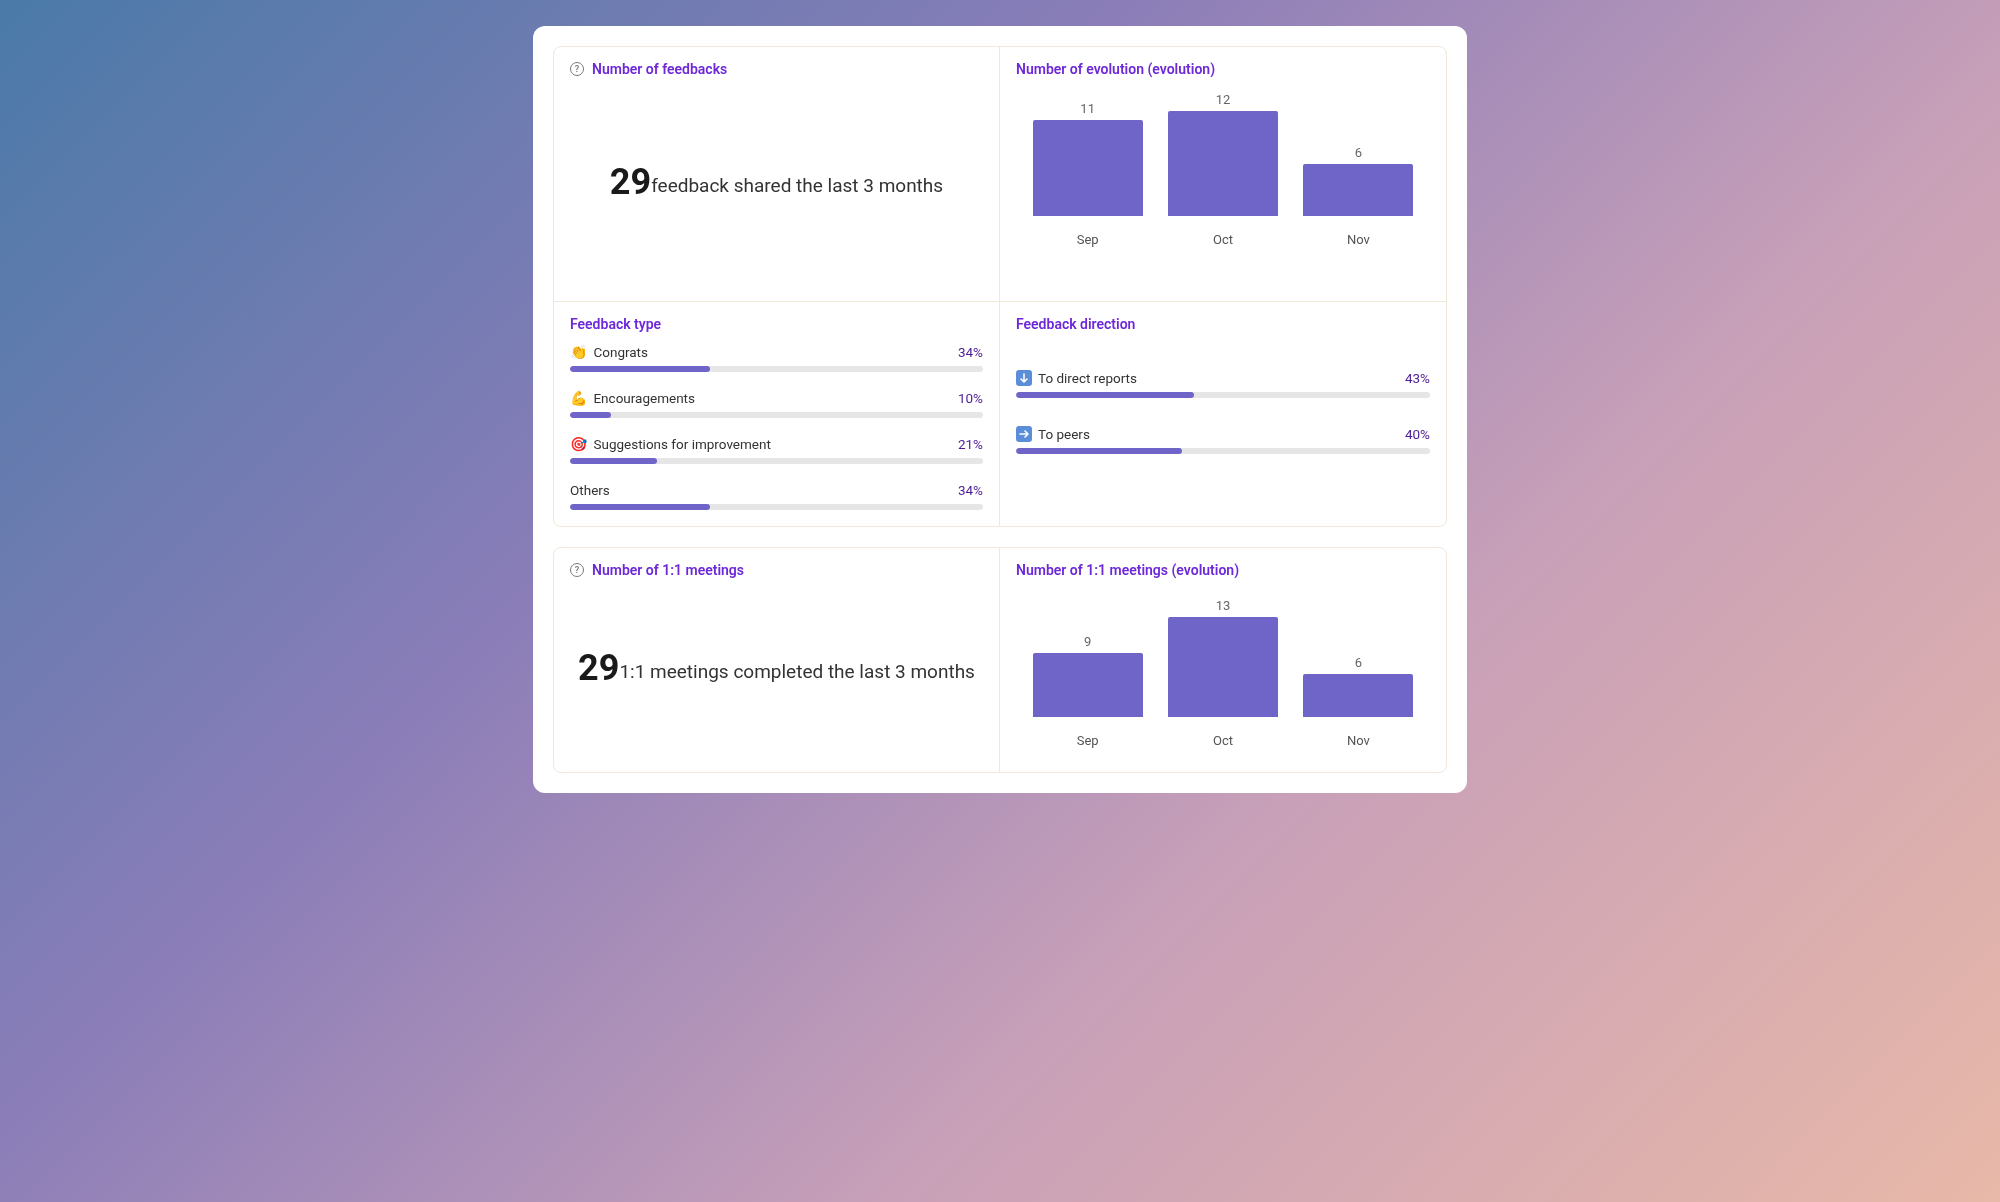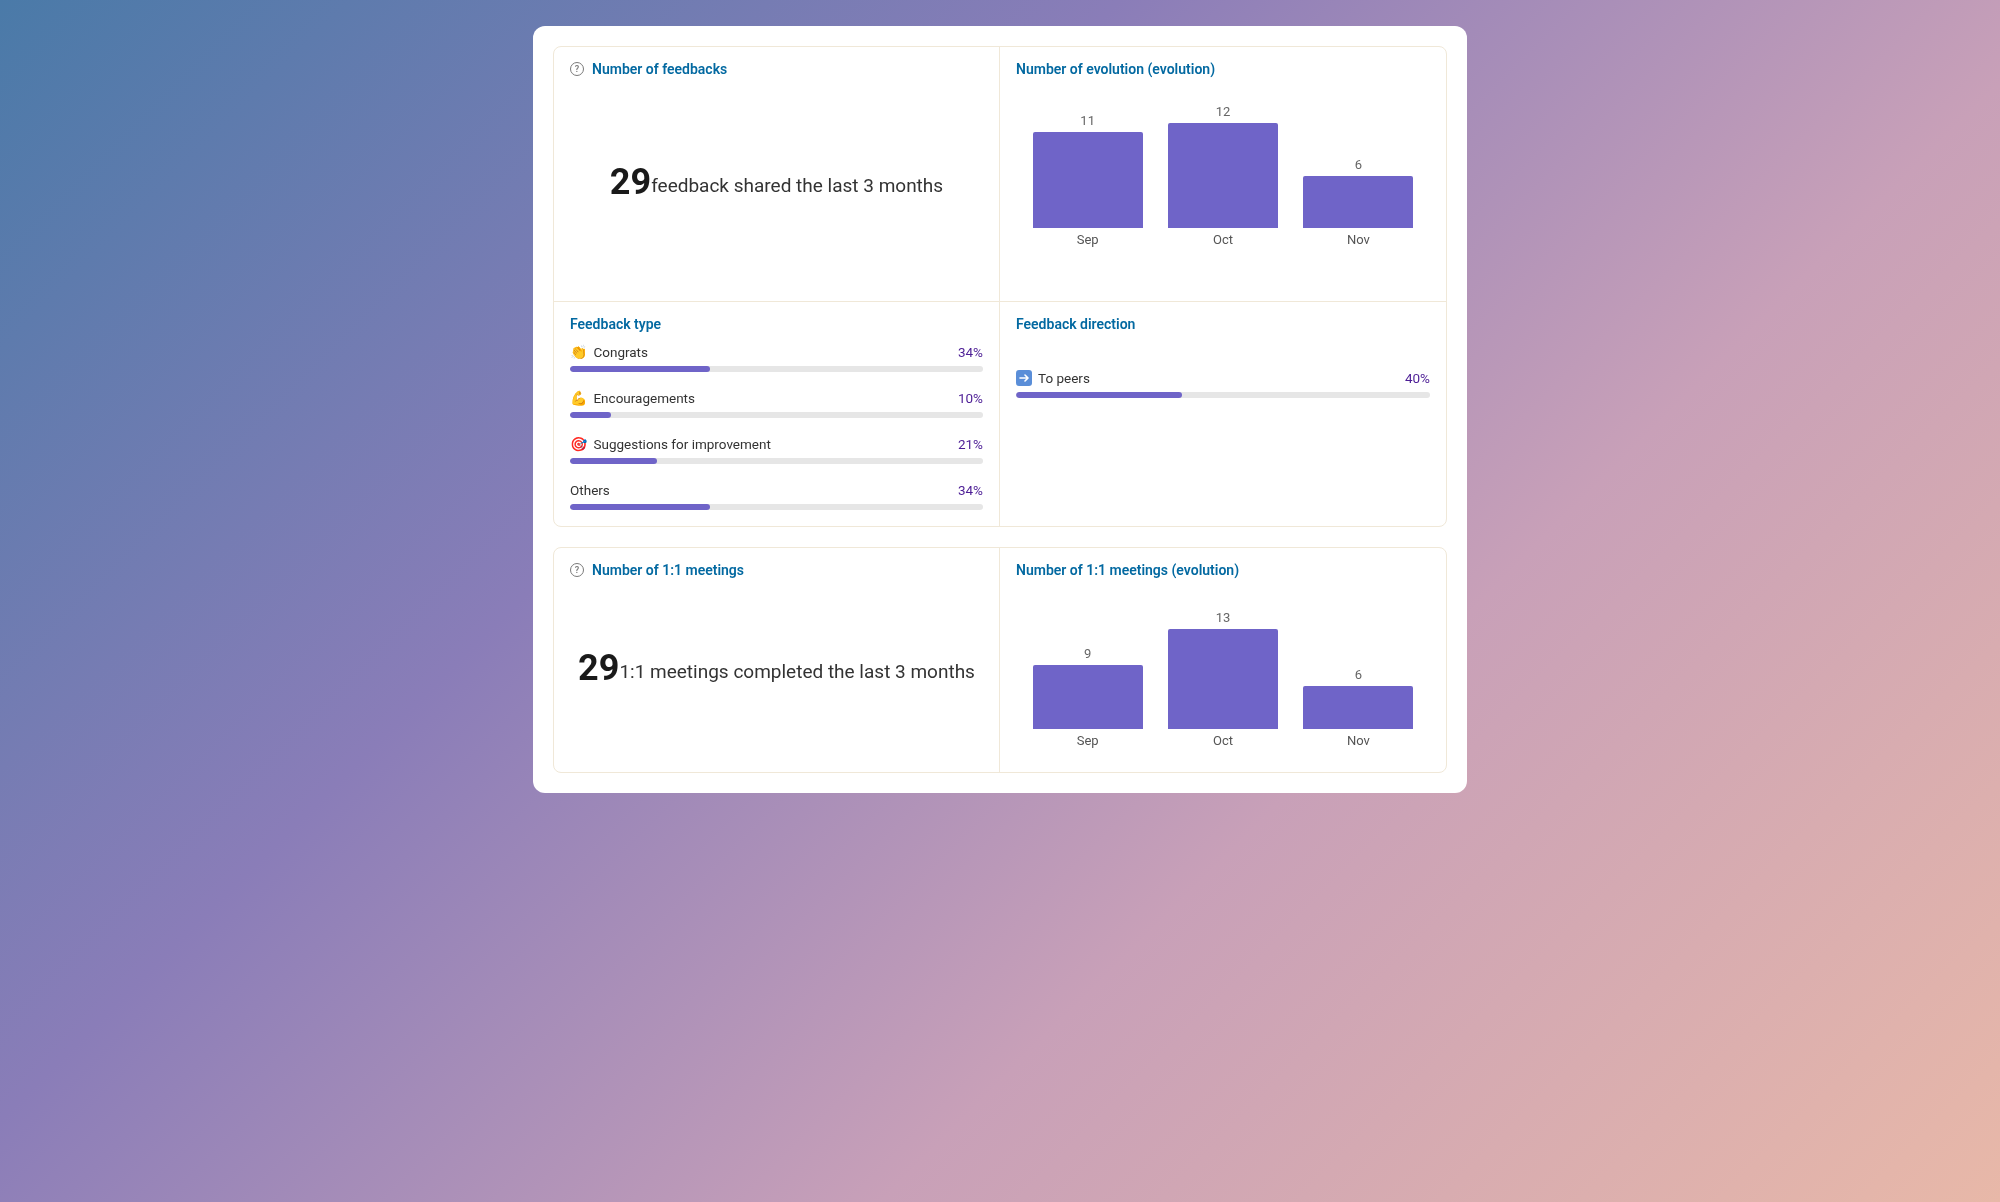--- a/index.html
+++ b/index.html
@@ -38,21 +38,21 @@
   .cell.last-row { border-bottom: none; }
   .cell-title-row {
     display: flex;
     align-items: center;
     gap: 8px;
     margin-bottom: 8px;
   }
   .cell-title {
     font-size: 14px;
     font-weight: 600;
-    color: #0369a1;
+    color: #6d28d9;
   }
   .help-icon {
     width: 14px;
     height: 14px;
     border: 1.4px solid #7a7a7a;
     border-radius: 50%;
     display: inline-flex;
     align-items: center;
     justify-content: center;
     font-size: 9px;
@@ -97,21 +97,21 @@
     margin-bottom: 4px;
   }
   .bar-rect {
     width: 110px;
     background: #6f64c8;
     border-radius: 2px 2px 0 0;
   }
   .bar-label {
     font-size: 13px;
     color: #555;
-    margin-top: 4px;
+    margin-top: 16px;
   }
   
   .prog-list {
     margin-top: 12px;
     display: flex;
     flex-direction: column;
     gap: 18px;
   }
   .prog-list.spaced { margin-top: 38px; gap: 28px; }
   .prog-row {
@@ -253,20 +253,36 @@
     </div>
 
     <div class="cell last-row">
       <div class="cell-title-row">
         <span class="cell-title">Feedback direction</span>
       </div>
       <div class="prog-list spaced" id="list-feedback-direction">
           <div class="prog-row">
             <div class="prog-head">
               <span class="prog-label">
+                <span class="dir-icon dir-down">
+                  <svg width="10" height="10" viewBox="0 0 10 10" style="transform:rotate(0deg)">
+                    <path d="M5 1 L5 7 M5 9 L2 6 M5 9 L8 6" stroke="#fff" stroke-width="1.6" fill="none" stroke-linecap="round"></path>
+                  </svg>
+                </span>
+                <span>To direct reports</span>
+              </span>
+              <span class="prog-pct">43%</span>
+            </div>
+            <div class="prog-track">
+              <div class="prog-fill" style="width:43%"></div>
+            </div>
+          </div>
+          <div class="prog-row">
+            <div class="prog-head">
+              <span class="prog-label">
                 <span class="dir-icon dir-right">
                   <svg width="10" height="10" viewBox="0 0 10 10" style="transform:rotate(-90deg)">
                     <path d="M5 1 L5 7 M5 9 L2 6 M5 9 L8 6" stroke="#fff" stroke-width="1.6" fill="none" stroke-linecap="round"></path>
                   </svg>
                 </span>
                 <span>To peers</span>
               </span>
               <span class="prog-pct">40%</span>
             </div>
             <div class="prog-track">

